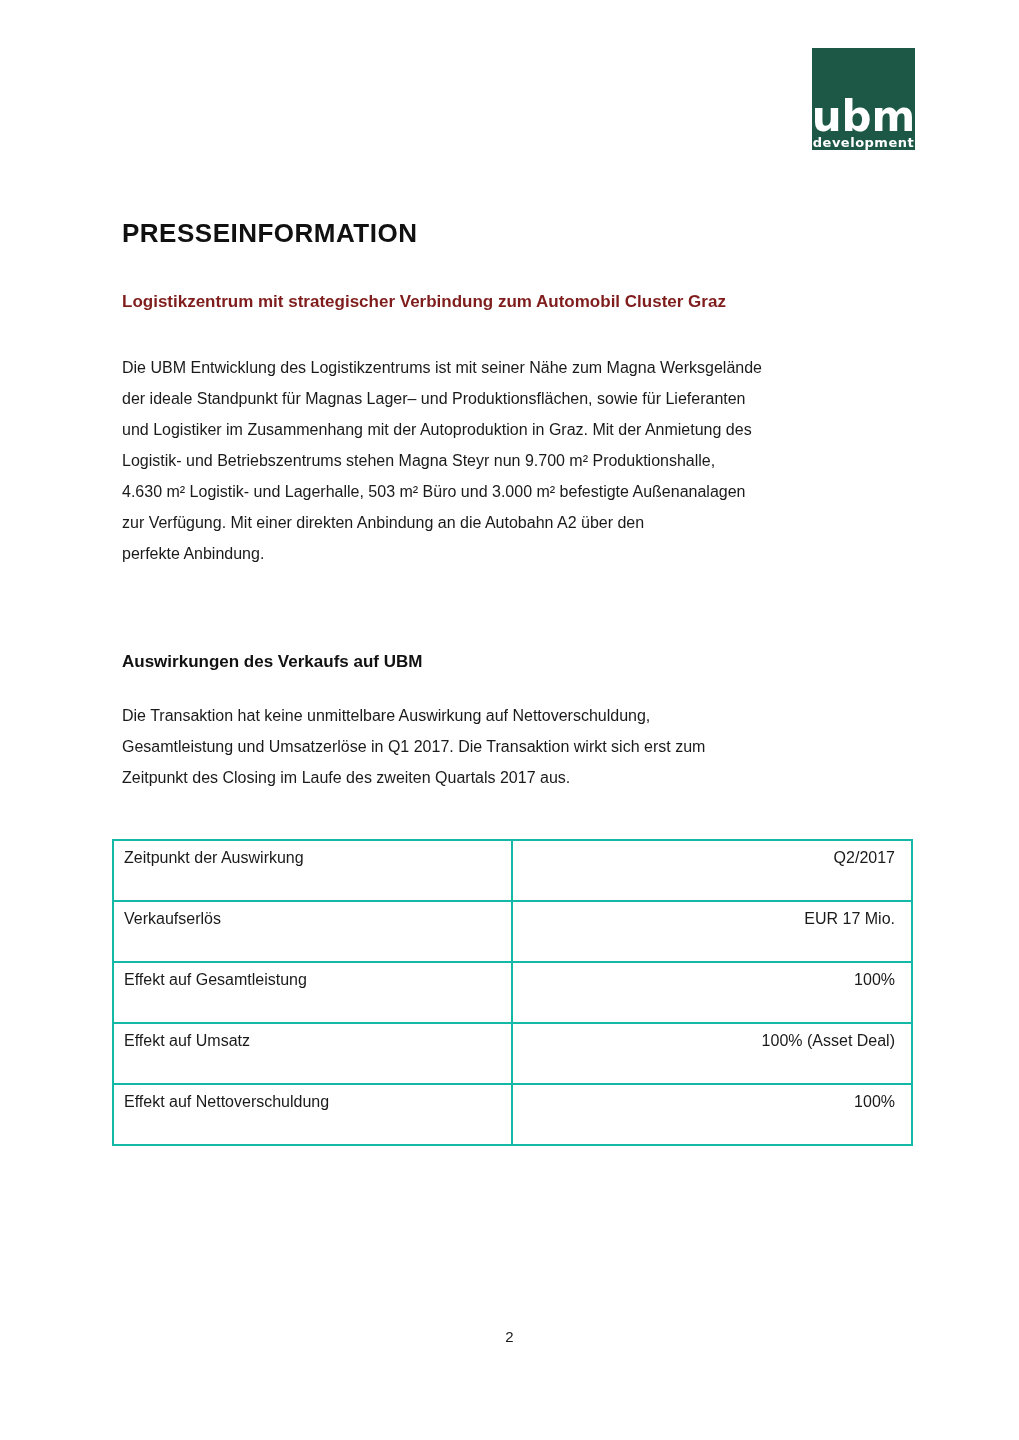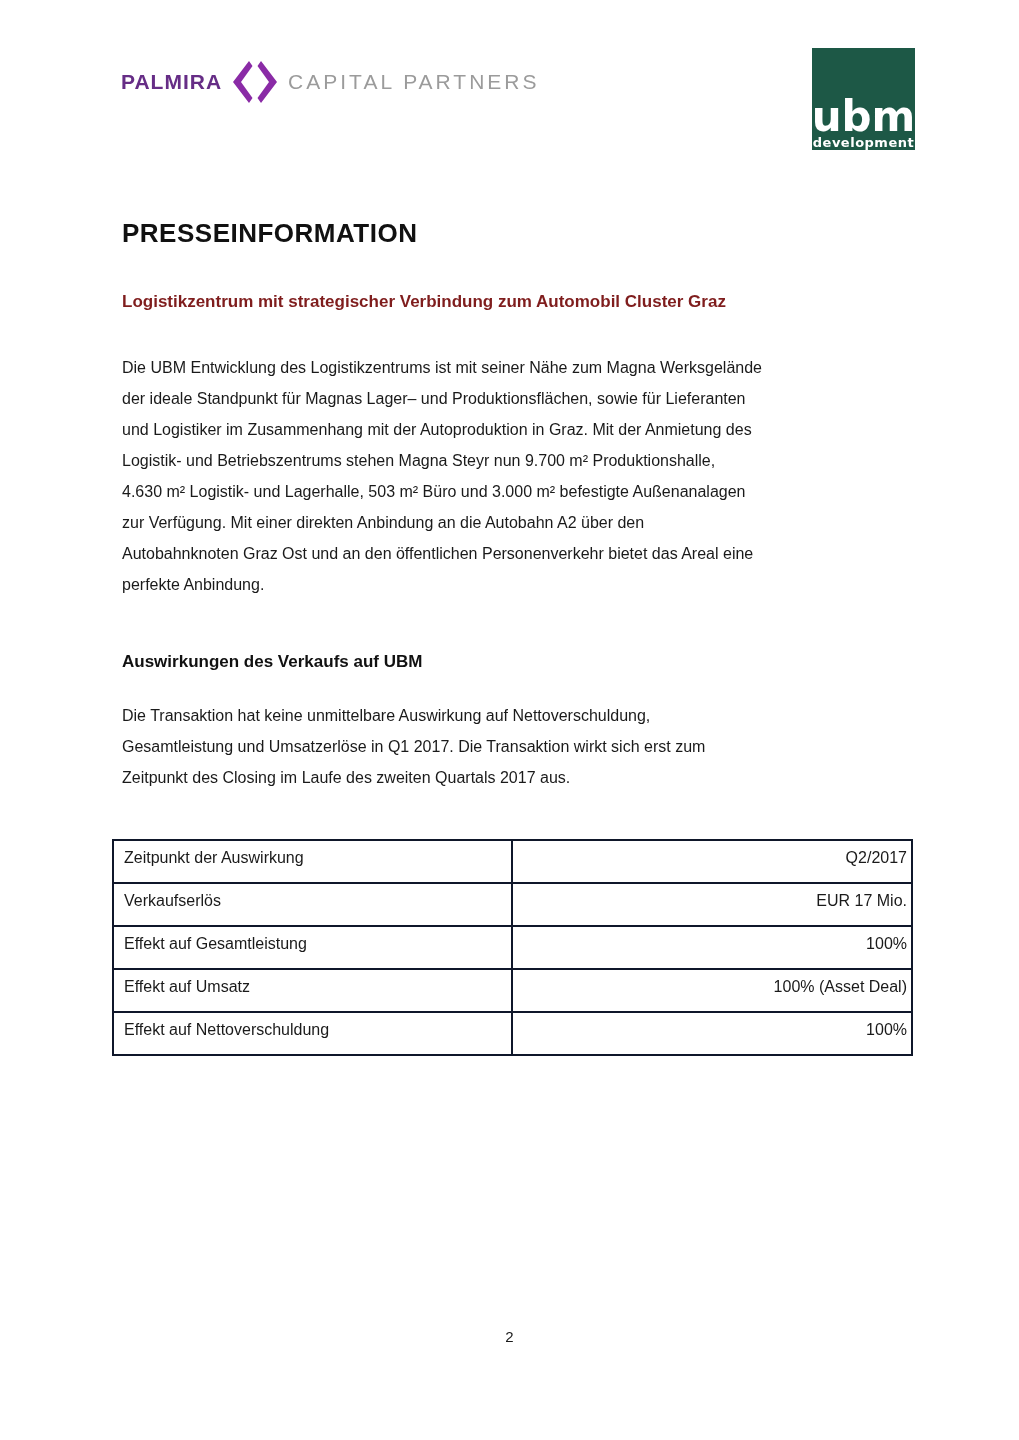--- a/index.html
+++ b/index.html
@@ -67,67 +67,56 @@
   .para-2 { top: 700px; }
 
   
   .info-table {
     position: absolute; left: 112px; top: 839px;
     width: 801px;
     border-collapse: collapse;
     font-size: 16px; color: #1a1a1a;
   }
   .info-table td {
-    border: 2px solid #0f172a;
-    height: 43px;
+    border: 2px solid #14b8a6;
+    height: 61px;
     vertical-align: top;
-    padding: 6px 4px 0 10px;
+    padding: 6px 16px 0 10px;
     line-height: 22px;
   }
   .info-table td.col-label { width: 400px; }
   .info-table td.col-value { width: 401px; text-align: right; }
 
   .page-number {
     position: absolute; left: 0; top: 1328px; width: 1019px;
     text-align: center; font-size: 15px; color: #1a1a1a;
   }
 </style>
 </head>
 <body>
 
 <div class="page">
 
-  <div class="palmira-logo">
-    <span class="palmira-name">PALMIRA</span>
-    <span class="palmira-brackets">
-      <svg width="46" height="44" viewBox="0 0 46 44">
-        <polygon points="17,1 1,22 17,43 20.5,38 9,22 20.5,6" fill="#8a2ba6"></polygon>
-        <polygon points="29,1 45,22 29,43 25.5,38 37,22 25.5,6" fill="#8a2ba6"></polygon>
-      </svg>
-    </span>
-    <span class="palmira-suffix">CAPITAL PARTNERS</span>
-  </div>
 
   <div class="ubm-logo">
     <span class="ubm-name">ubm</span>
     <span class="ubm-sub">development</span>
   </div>
 
   <div class="doc-title">PRESSEINFORMATION</div>
 
   <div class="doc-subtitle">Logistikzentrum mit strategischer Verbindung zum Automobil Cluster Graz</div>
 
   <div class="para para-1">
     <div class="line">Die UBM Entwicklung des Logistikzentrums ist mit seiner Nähe zum Magna Werksgelände</div>
     <div class="line">der ideale Standpunkt für Magnas Lager– und Produktionsflächen, sowie für Lieferanten</div>
     <div class="line">und Logistiker im Zusammenhang mit der Autoproduktion in Graz. Mit der Anmietung des</div>
     <div class="line">Logistik- und Betriebszentrums stehen Magna Steyr nun 9.700 m² Produktionshalle,</div>
     <div class="line">4.630 m² Logistik- und Lagerhalle, 503 m² Büro und 3.000 m² befestigte Außenanalagen</div>
     <div class="line">zur Verfügung. Mit einer direkten Anbindung an die Autobahn A2 über den</div>
-    <div class="line">Autobahnknoten Graz Ost und an den öffentlichen Personenverkehr bietet das Areal eine</div>
     <div class="line">perfekte Anbindung.</div>
   </div>
 
   <div class="section-heading">Auswirkungen des Verkaufs auf UBM</div>
 
   <div class="para para-2">
     <div class="line">Die Transaktion hat keine unmittelbare Auswirkung auf Nettoverschuldung,</div>
     <div class="line">Gesamtleistung und Umsatzerlöse in Q1 2017. Die Transaktion wirkt sich erst zum</div>
     <div class="line">Zeitpunkt des Closing im Laufe des zweiten Quartals 2017 aus.</div>
   </div>

